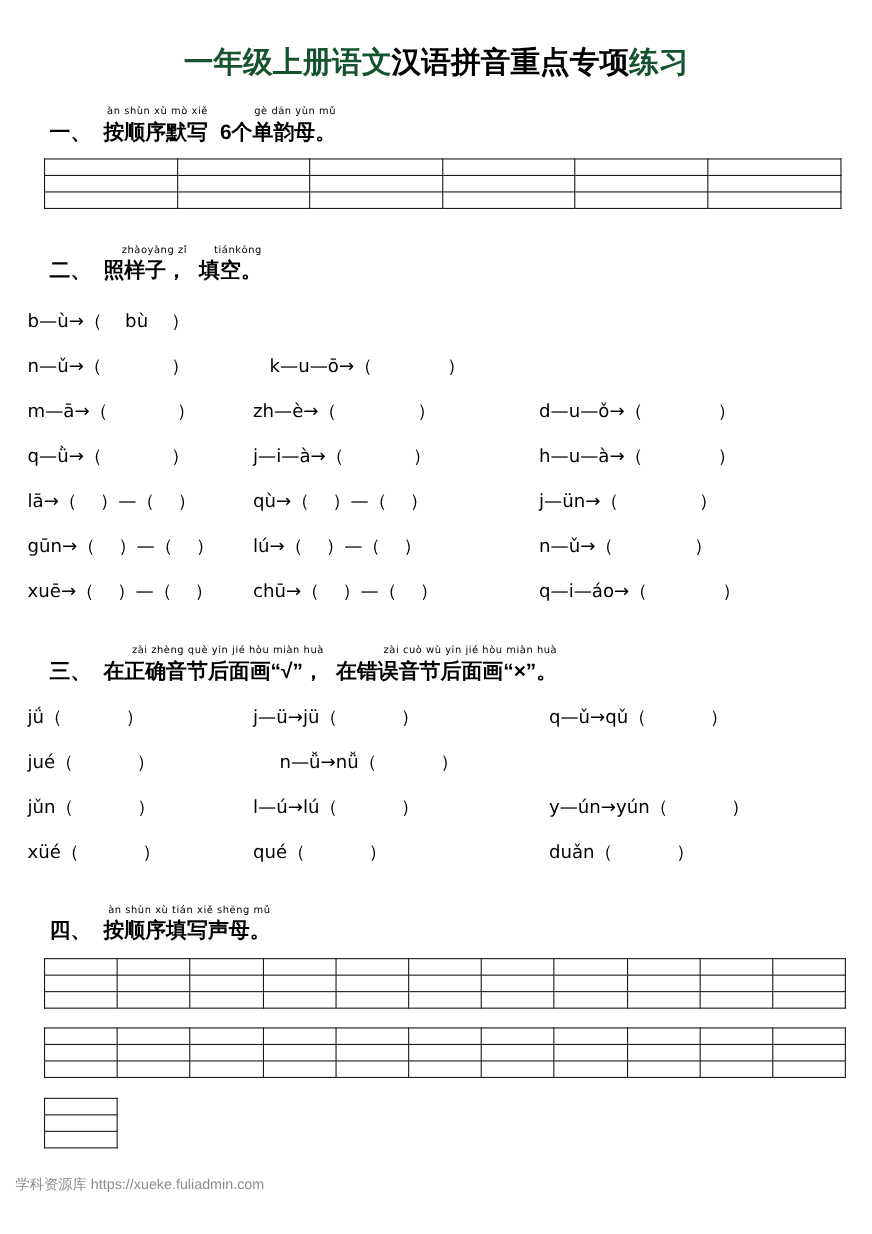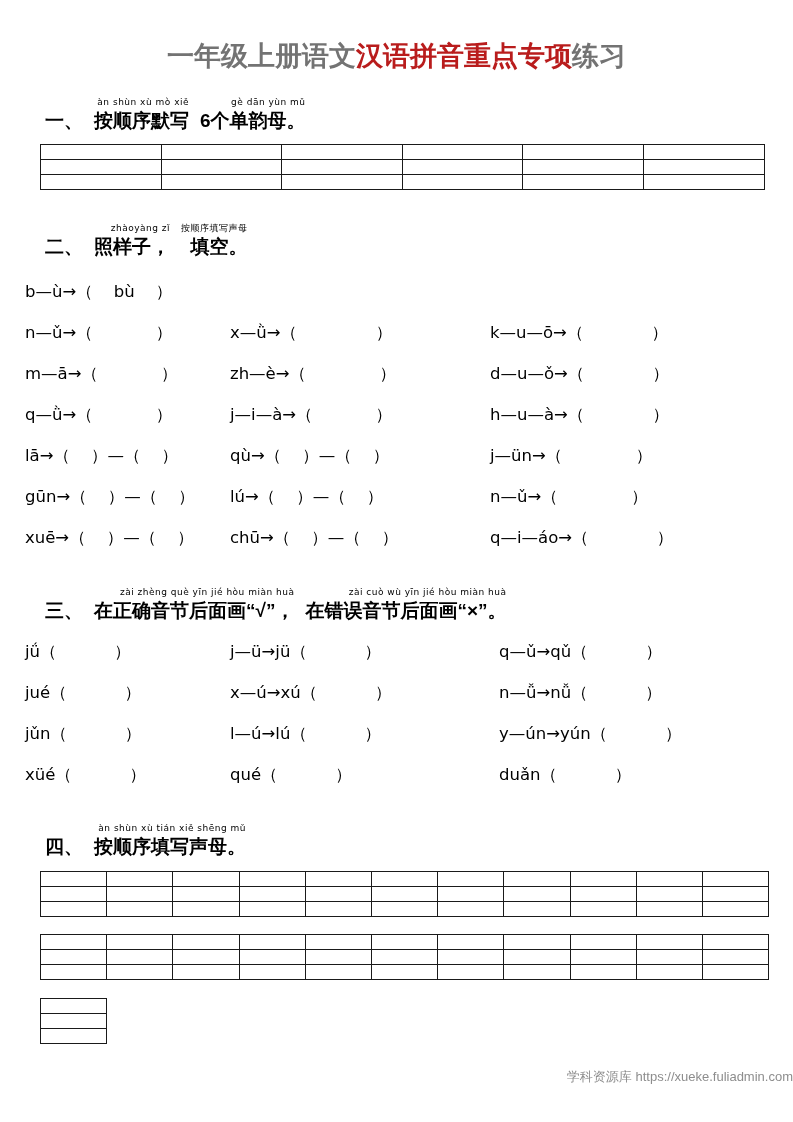--- a/index.html
+++ b/index.html
@@ -29,22 +29,22 @@
     text-align: center;
     font-size: 27px;
     font-weight: bold;
     letter-spacing: 0px;
     margin: 0;
     padding-top: 42px;
     line-height: 1.1;
     white-space: nowrap;
     font-family: "Liberation Sans", "DejaVu Sans", sans-serif;
   }
-  .title .t-red { color: #b91c1c; text-align: right; }
-  .title .t-black { color: #737373; }
+  .title .t-red { color: #000000; text-align: right; }
+  .title .t-black { color: #14532d; }
 
   
   .section-head {
     margin: 0;
     padding-left: 45px;
     font-size: 19px;
     font-weight: bold;
     line-height: 1.0;
     white-space: nowrap;
   }
@@ -134,21 +134,21 @@
 
   .sec2-rows { padding-top: 14px; }
   .sec3-rows { padding-top: 10px; }
 
   
   .footer {
     position: absolute;
     left: 14px;
     right: 0;
     top: 1068px;
-    text-align: right;
+    text-align: left;
     font-size: 13px;
     color: #8d8d8d;
     font-family: "Liberation Sans", sans-serif;
     white-space: nowrap;
   }
 </style>
 </head>
 <body>
 
 <div class="page">
@@ -181,37 +181,37 @@
             <td></td>
             <td></td>
             <td></td>
             <td></td>
             <td></td>
           </tr>
       </tbody>
     </table>
   </div>
 
-  <div class="section-head sec2"><span class="plain-head">二、</span><span class="ruby"><span class="rt">zhàoyàng zǐ</span><span class="rb">照样子，</span></span><span class="ruby"><span class="rt">按顺序填写声母</span><span class="rb">填空。</span></span></div>
+  <div class="section-head sec2"><span class="plain-head">二、</span><span class="ruby"><span class="rt">zhàoyàng zǐ</span><span class="rb">照样子，</span></span><span class="ruby"><span class="rt">tiánkōng</span><span class="rb">填空。</span></span></div>
 
   <div class="ex-block sec2-rows s2">
     <div class="ex-row"><span class="col c1">b—ù→（    bù    ）</span><span class="col c2"></span><span class="col c3"></span></div>
-    <div class="ex-row"><span class="col c1">n—ǔ→（            ）</span><span class="col c2">x—ǜ→（               ）</span><span class="col c3">k—u—ō→（             ）</span></div>
+    <div class="ex-row"><span class="col c1">n—ǔ→（            ）</span><span class="col c3">k—u—ō→（             ）</span></div>
     <div class="ex-row"><span class="col c1">m—ā→（            ）</span><span class="col c2">zh—è→（              ）</span><span class="col c3">d—u—ǒ→（             ）</span></div>
     <div class="ex-row"><span class="col c1">q—ǜ→（            ）</span><span class="col c2">j—i—à→（            ）</span><span class="col c3">h—u—à→（             ）</span></div>
     <div class="ex-row"><span class="col c1">lā→（    ）—（    ）</span><span class="col c2">qù→（    ）—（    ）</span><span class="col c3">j—ün→（              ）</span></div>
     <div class="ex-row"><span class="col c1">gūn→（    ）—（    ）</span><span class="col c2">lú→（    ）—（    ）</span><span class="col c3">n—ǔ→（              ）</span></div>
     <div class="ex-row"><span class="col c1">xuē→（    ）—（    ）</span><span class="col c2">chū→（    ）—（    ）</span><span class="col c3">q—i—áo→（             ）</span></div>
   </div>
 
   <div class="section-head sec3"><span class="plain-head">三、</span><span class="ruby"><span class="rt">zài zhèng què yīn jié hòu miàn huà</span><span class="rb">在正确音节后面画“√”，</span></span><span class="ruby"><span class="rt">zài cuò  wù  yīn jié hòu miàn huà</span><span class="rb">在错误音节后面画“×”。</span></span></div>
 
   <div class="ex-block sec3-rows s3">
     <div class="ex-row"><span class="col c1">jǘ（           ）</span><span class="col c2">j—ü→jü（           ）</span><span class="col c3">q—ǔ→qǔ（           ）</span></div>
-    <div class="ex-row"><span class="col c1">jué（           ）</span><span class="col c2">x—ú→xú（           ）</span><span class="col c3">n—ǚ→nǚ（           ）</span></div>
+    <div class="ex-row"><span class="col c1">jué（           ）</span><span class="col c3">n—ǚ→nǚ（           ）</span></div>
     <div class="ex-row"><span class="col c1">jǔn（           ）</span><span class="col c2">l—ú→lú（           ）</span><span class="col c3">y—ún→yún（           ）</span></div>
     <div class="ex-row"><span class="col c1">xüé（           ）</span><span class="col c2">qué（           ）</span><span class="col c3">duǎn（           ）</span></div>
   </div>
 
   <div class="section-head sec4"><span class="plain-head">四、</span><span class="ruby"><span class="rt">àn shùn xù tián xiě shēng mǔ</span><span class="rb">按顺序填写声母。</span></span></div>
 
   <div class="grid-wrap">
     <table class="grid grid-4a">
       <tbody>
         <tr>

